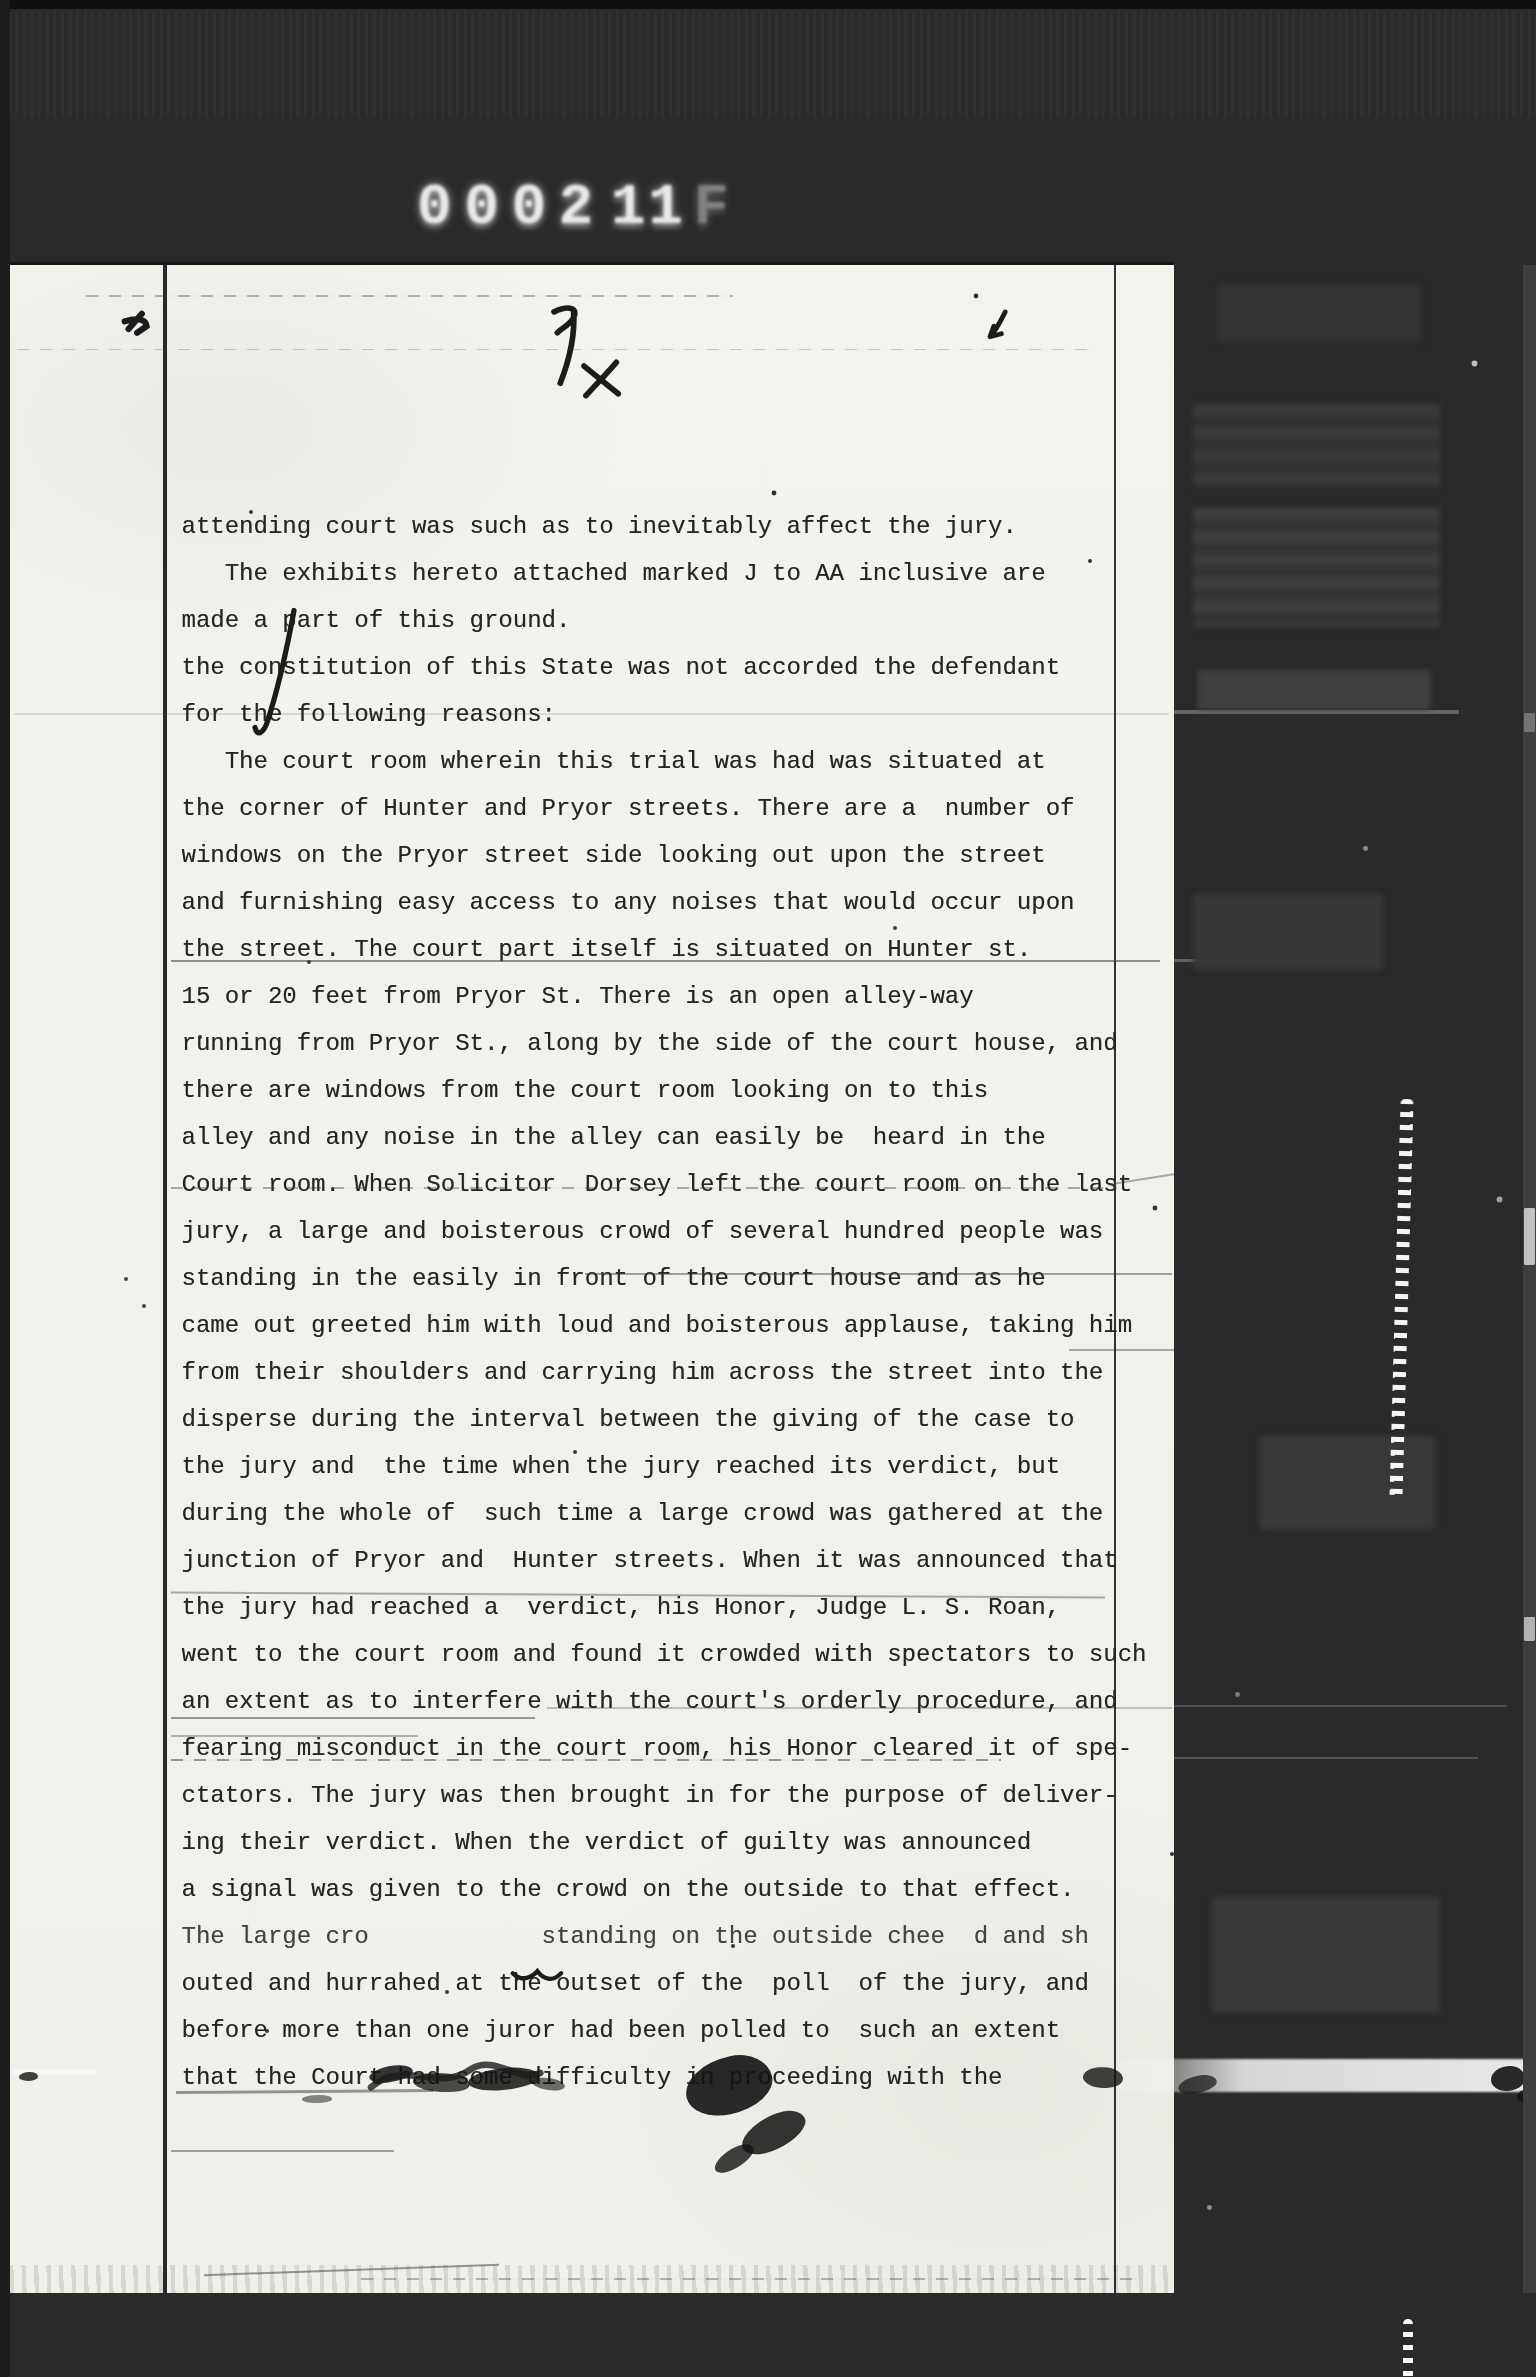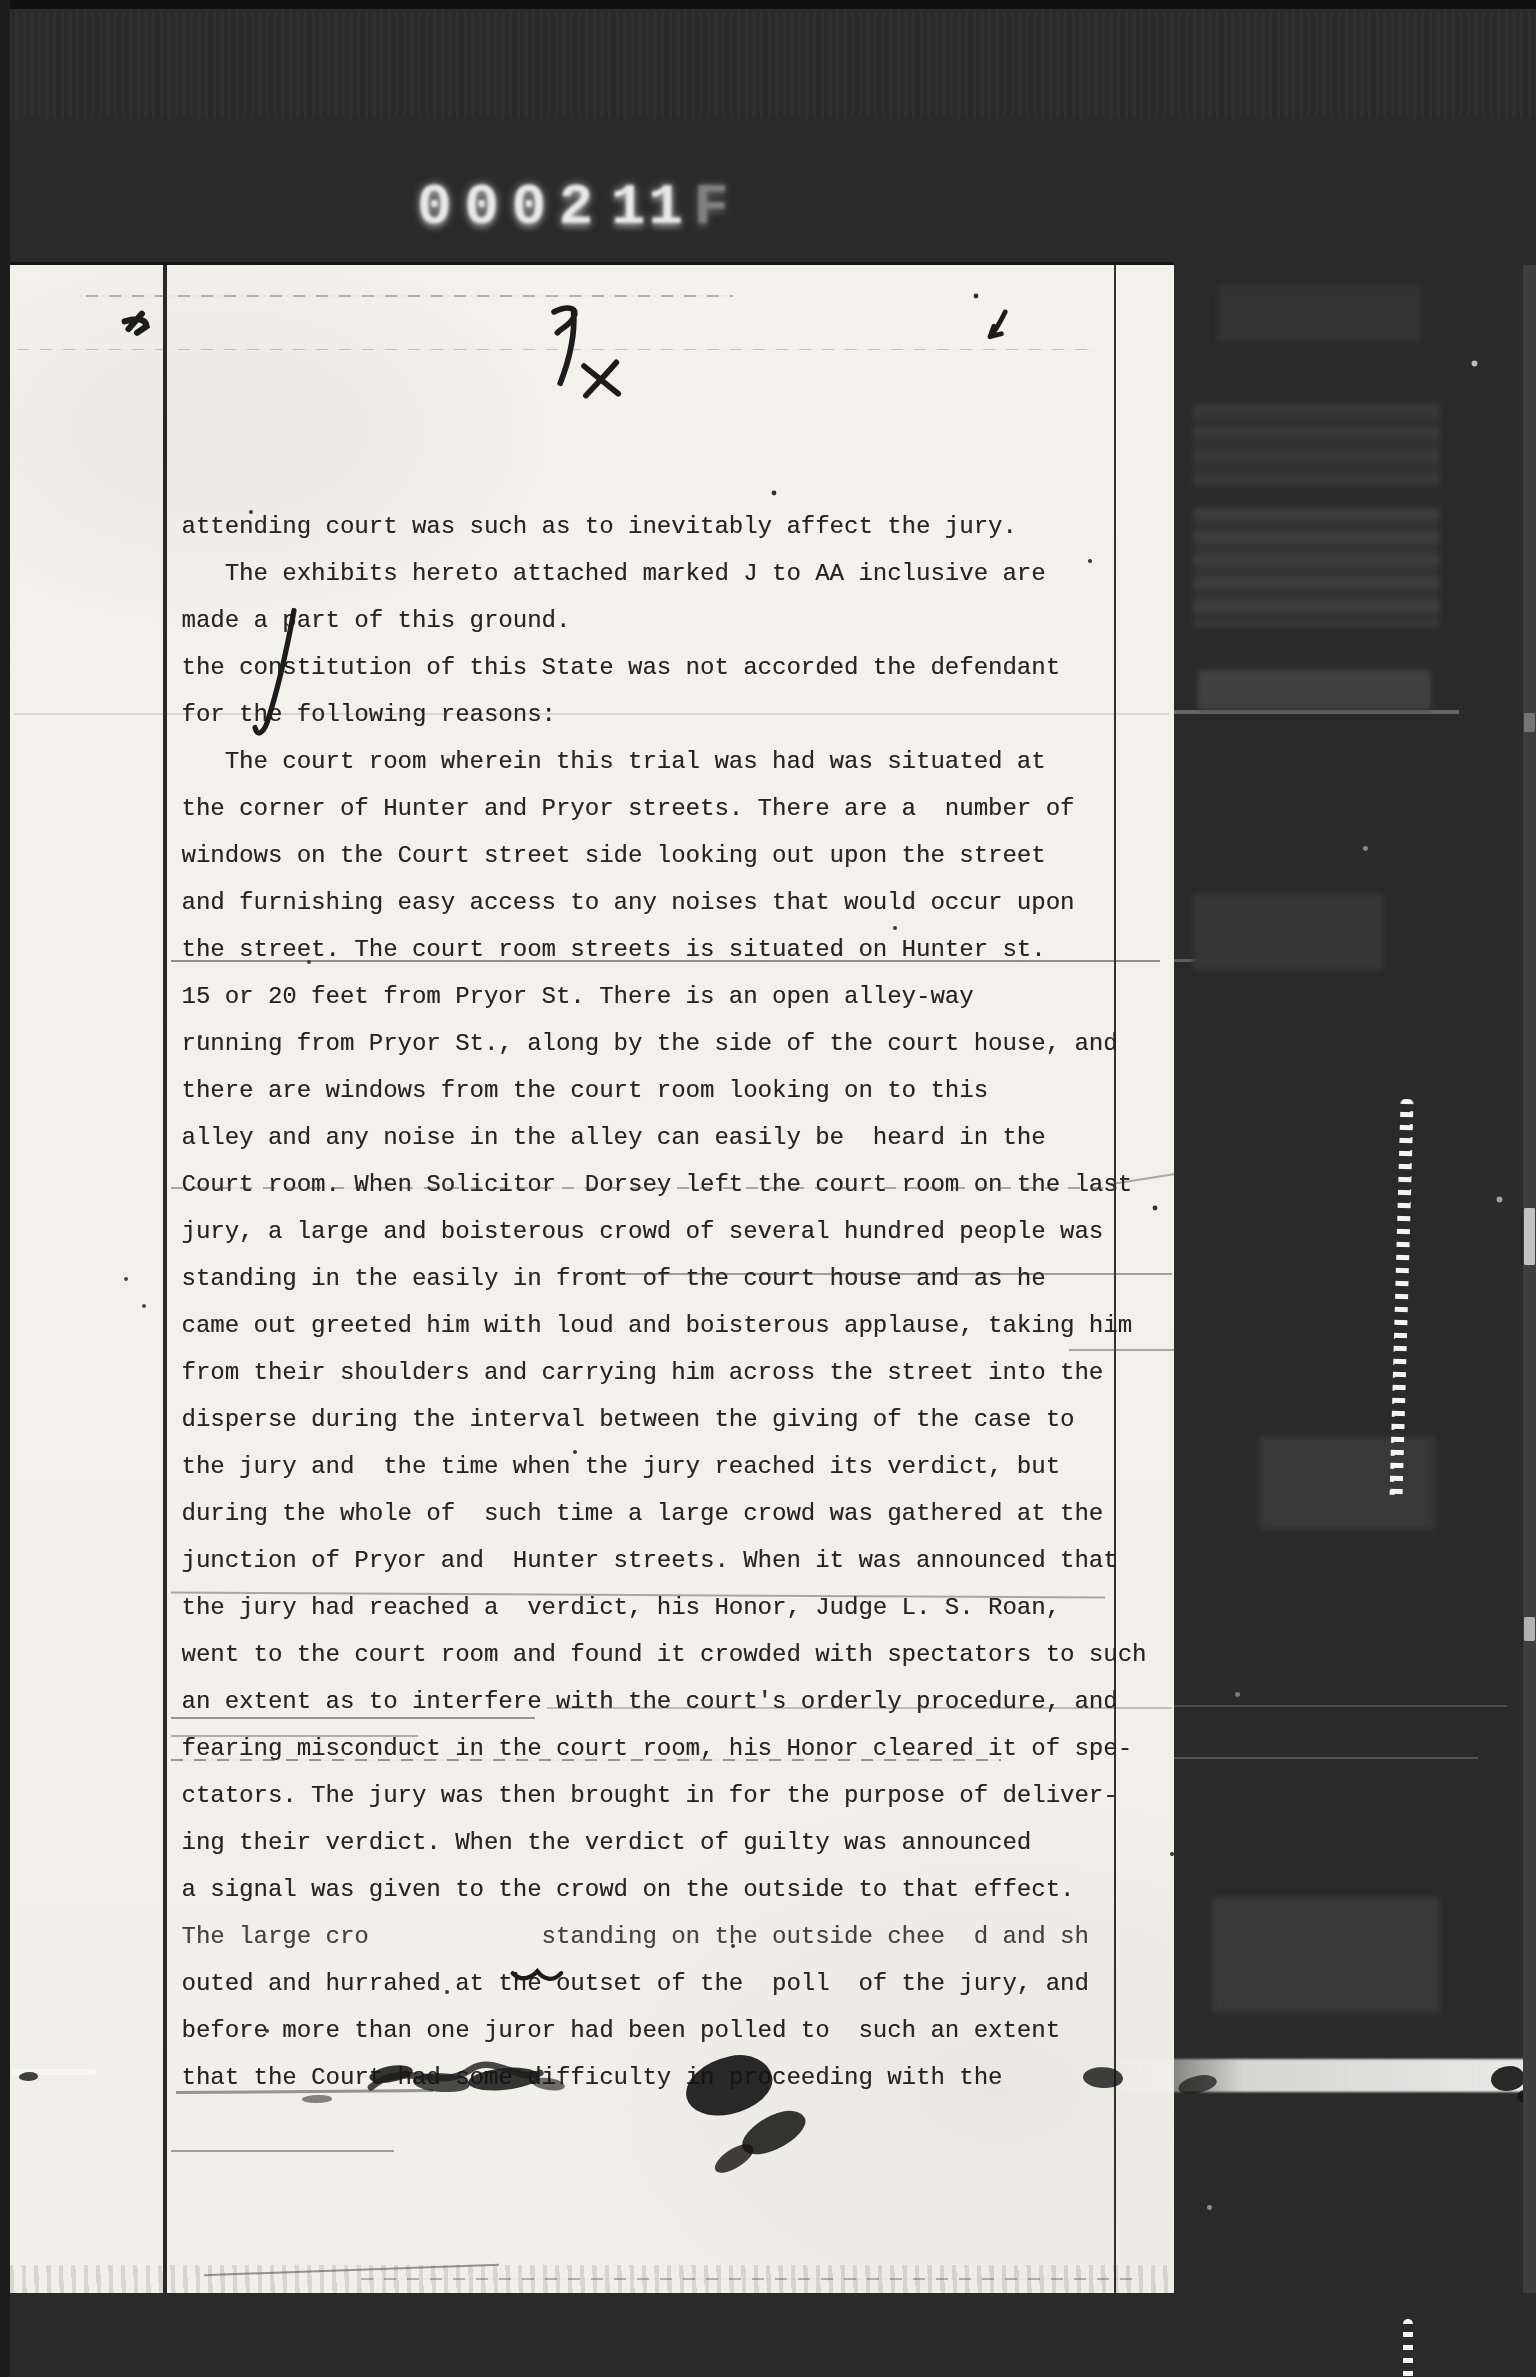--- a/index.html
+++ b/index.html
@@ -95,23 +95,23 @@
     <div class="rule left"></div>
     <div class="rule right"></div>
     <div class="typed">
         <div class="typed-line">attending court was such as to inevitably affect the jury.</div>
         <div class="typed-line">   The exhibits hereto attached marked J to AA inclusive are</div>
         <div class="typed-line">made a part of this ground.</div>
         <div class="typed-line">the constitution of this State was not accorded the defendant</div>
         <div class="typed-line">for the following reasons:</div>
         <div class="typed-line">   The court room wherein this trial was had was situated at</div>
         <div class="typed-line">the corner of Hunter and Pryor streets. There are a  number of</div>
-        <div class="typed-line">windows on the Court street side looking out upon the street</div>
+        <div class="typed-line">windows on the Pryor street side looking out upon the street</div>
         <div class="typed-line">and furnishing easy access to any noises that would occur upon</div>
-        <div class="typed-line">the street. The court room streets is situated on Hunter st.</div>
+        <div class="typed-line">the street. The court part itself is situated on Hunter st.</div>
         <div class="typed-line">15 or 20 feet from Pryor St. There is an open alley-way</div>
         <div class="typed-line">running from Pryor St., along by the side of the court house, and</div>
         <div class="typed-line">there are windows from the court room looking on to this</div>
         <div class="typed-line">alley and any noise in the alley can easily be  heard in the</div>
         <div class="typed-line">Court room. When Solicitor  Dorsey left the court room on the last</div>
         <div class="typed-line">jury, a large and boisterous crowd of several hundred people was</div>
         <div class="typed-line">standing in the easily in front of the court house and as he</div>
         <div class="typed-line">came out greeted him with loud and boisterous applause, taking him</div>
         <div class="typed-line">from their shoulders and carrying him across the street into the</div>
         <div class="typed-line">disperse during the interval between the giving of the case to</div>

